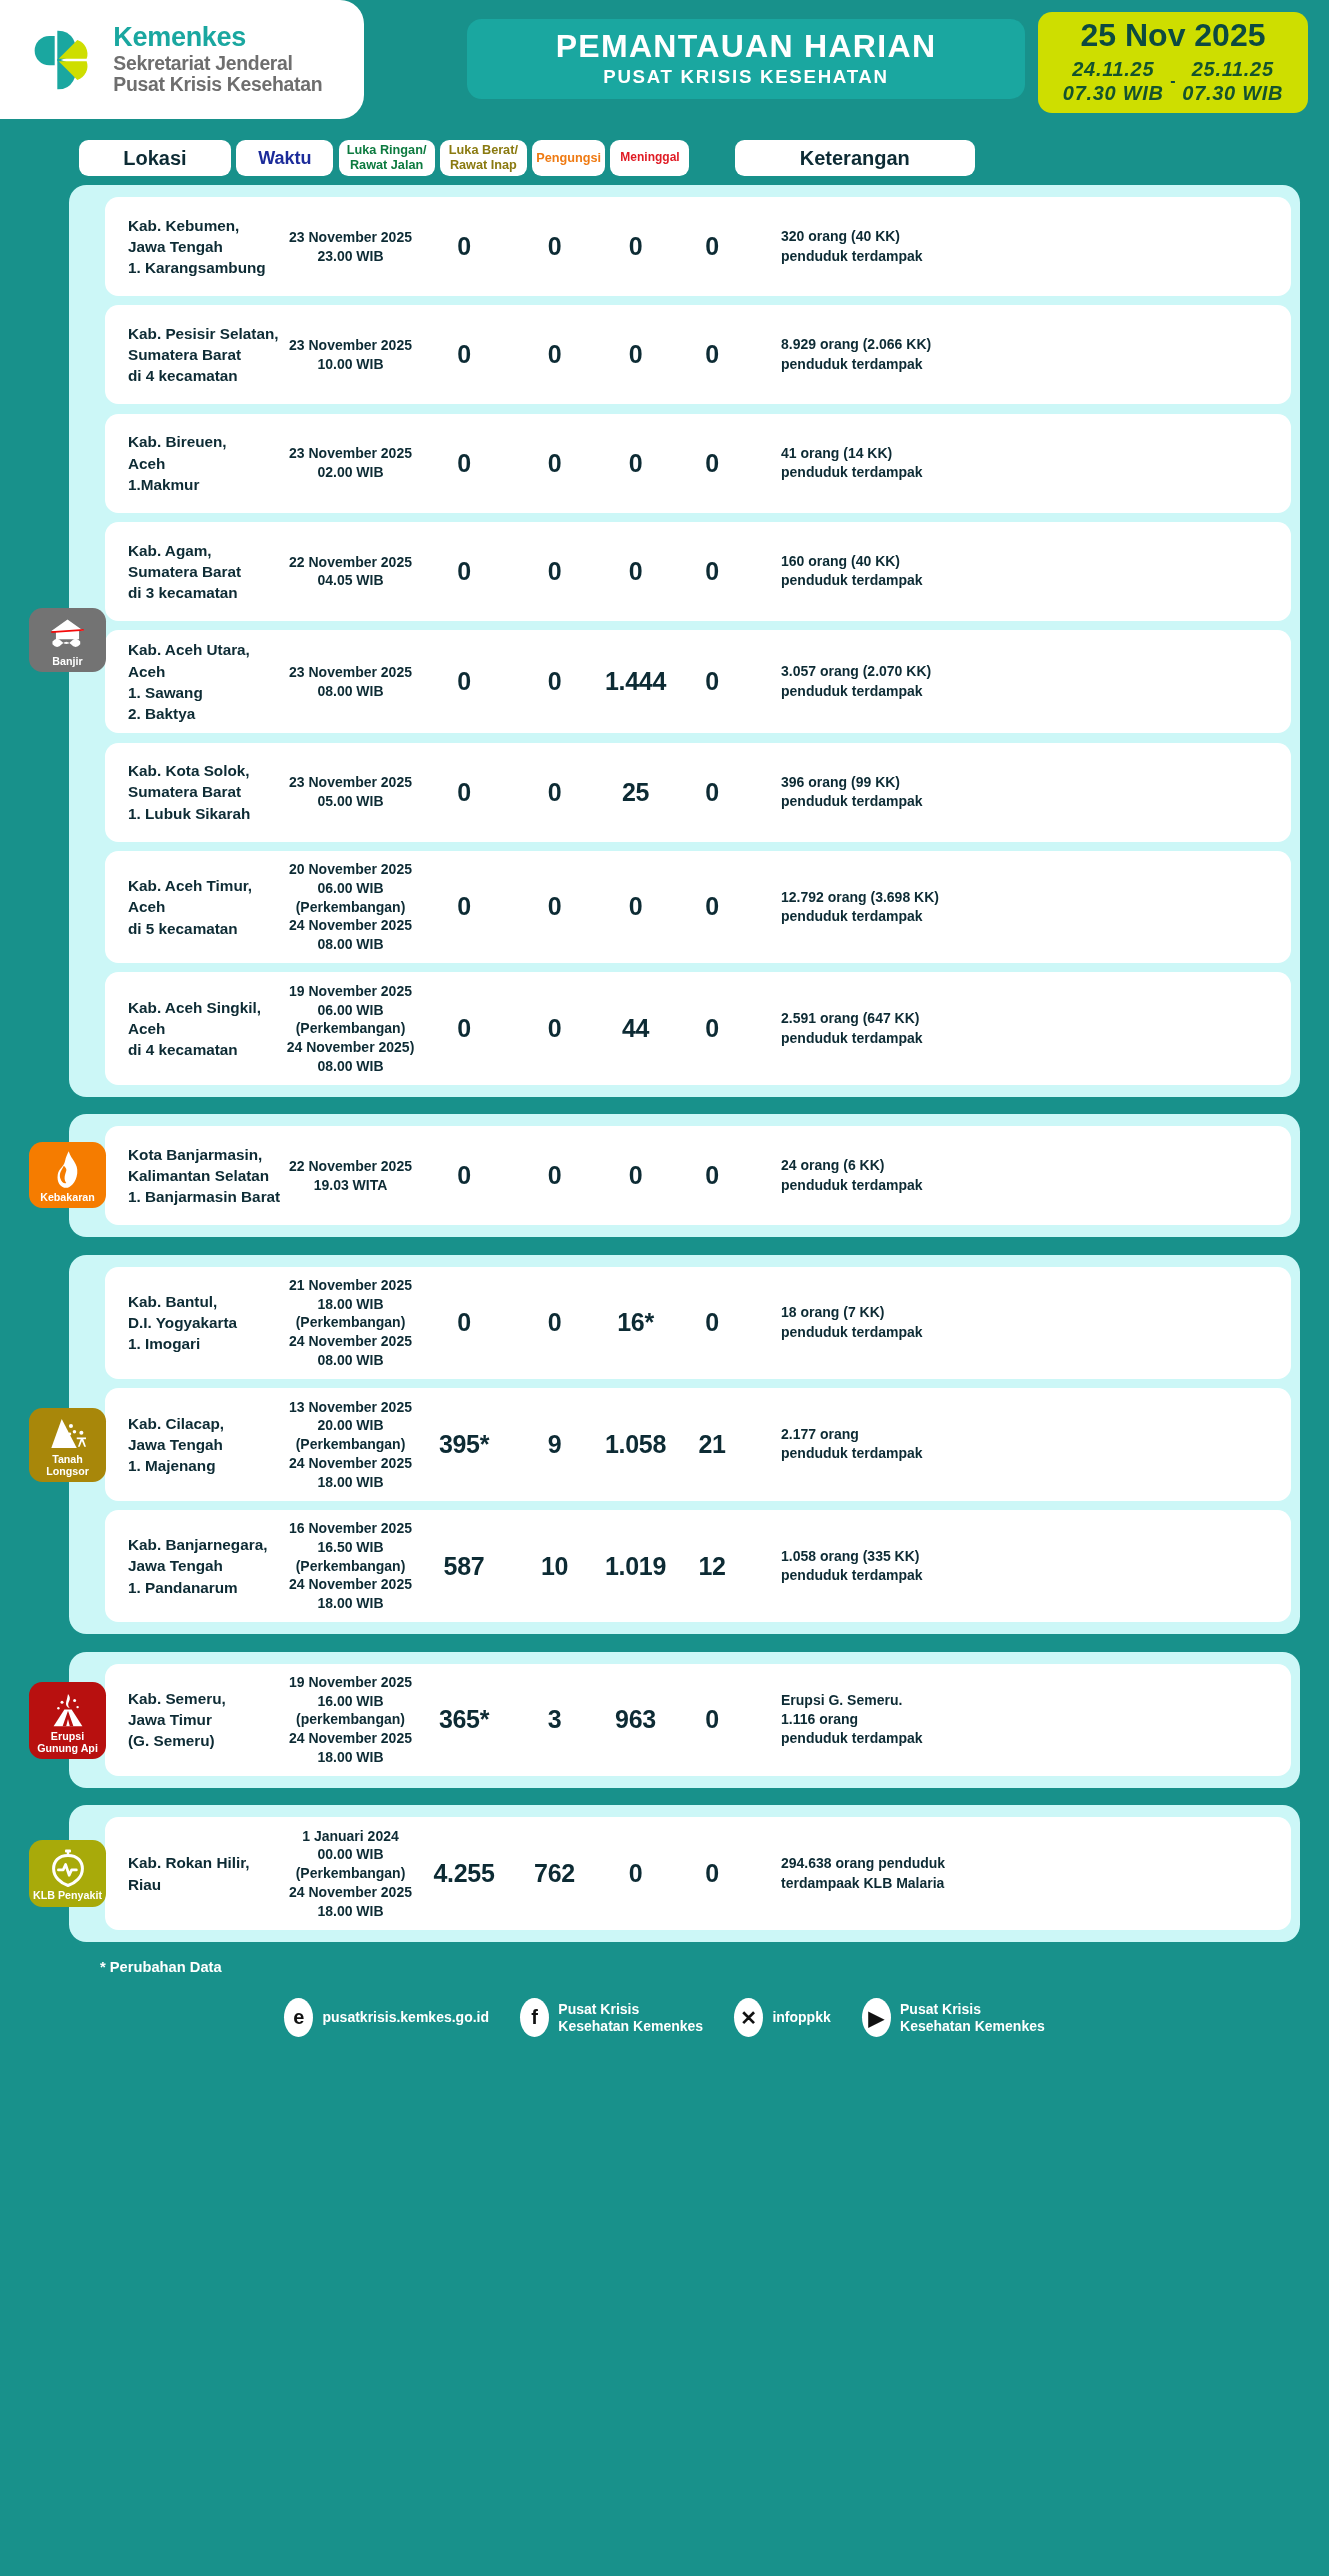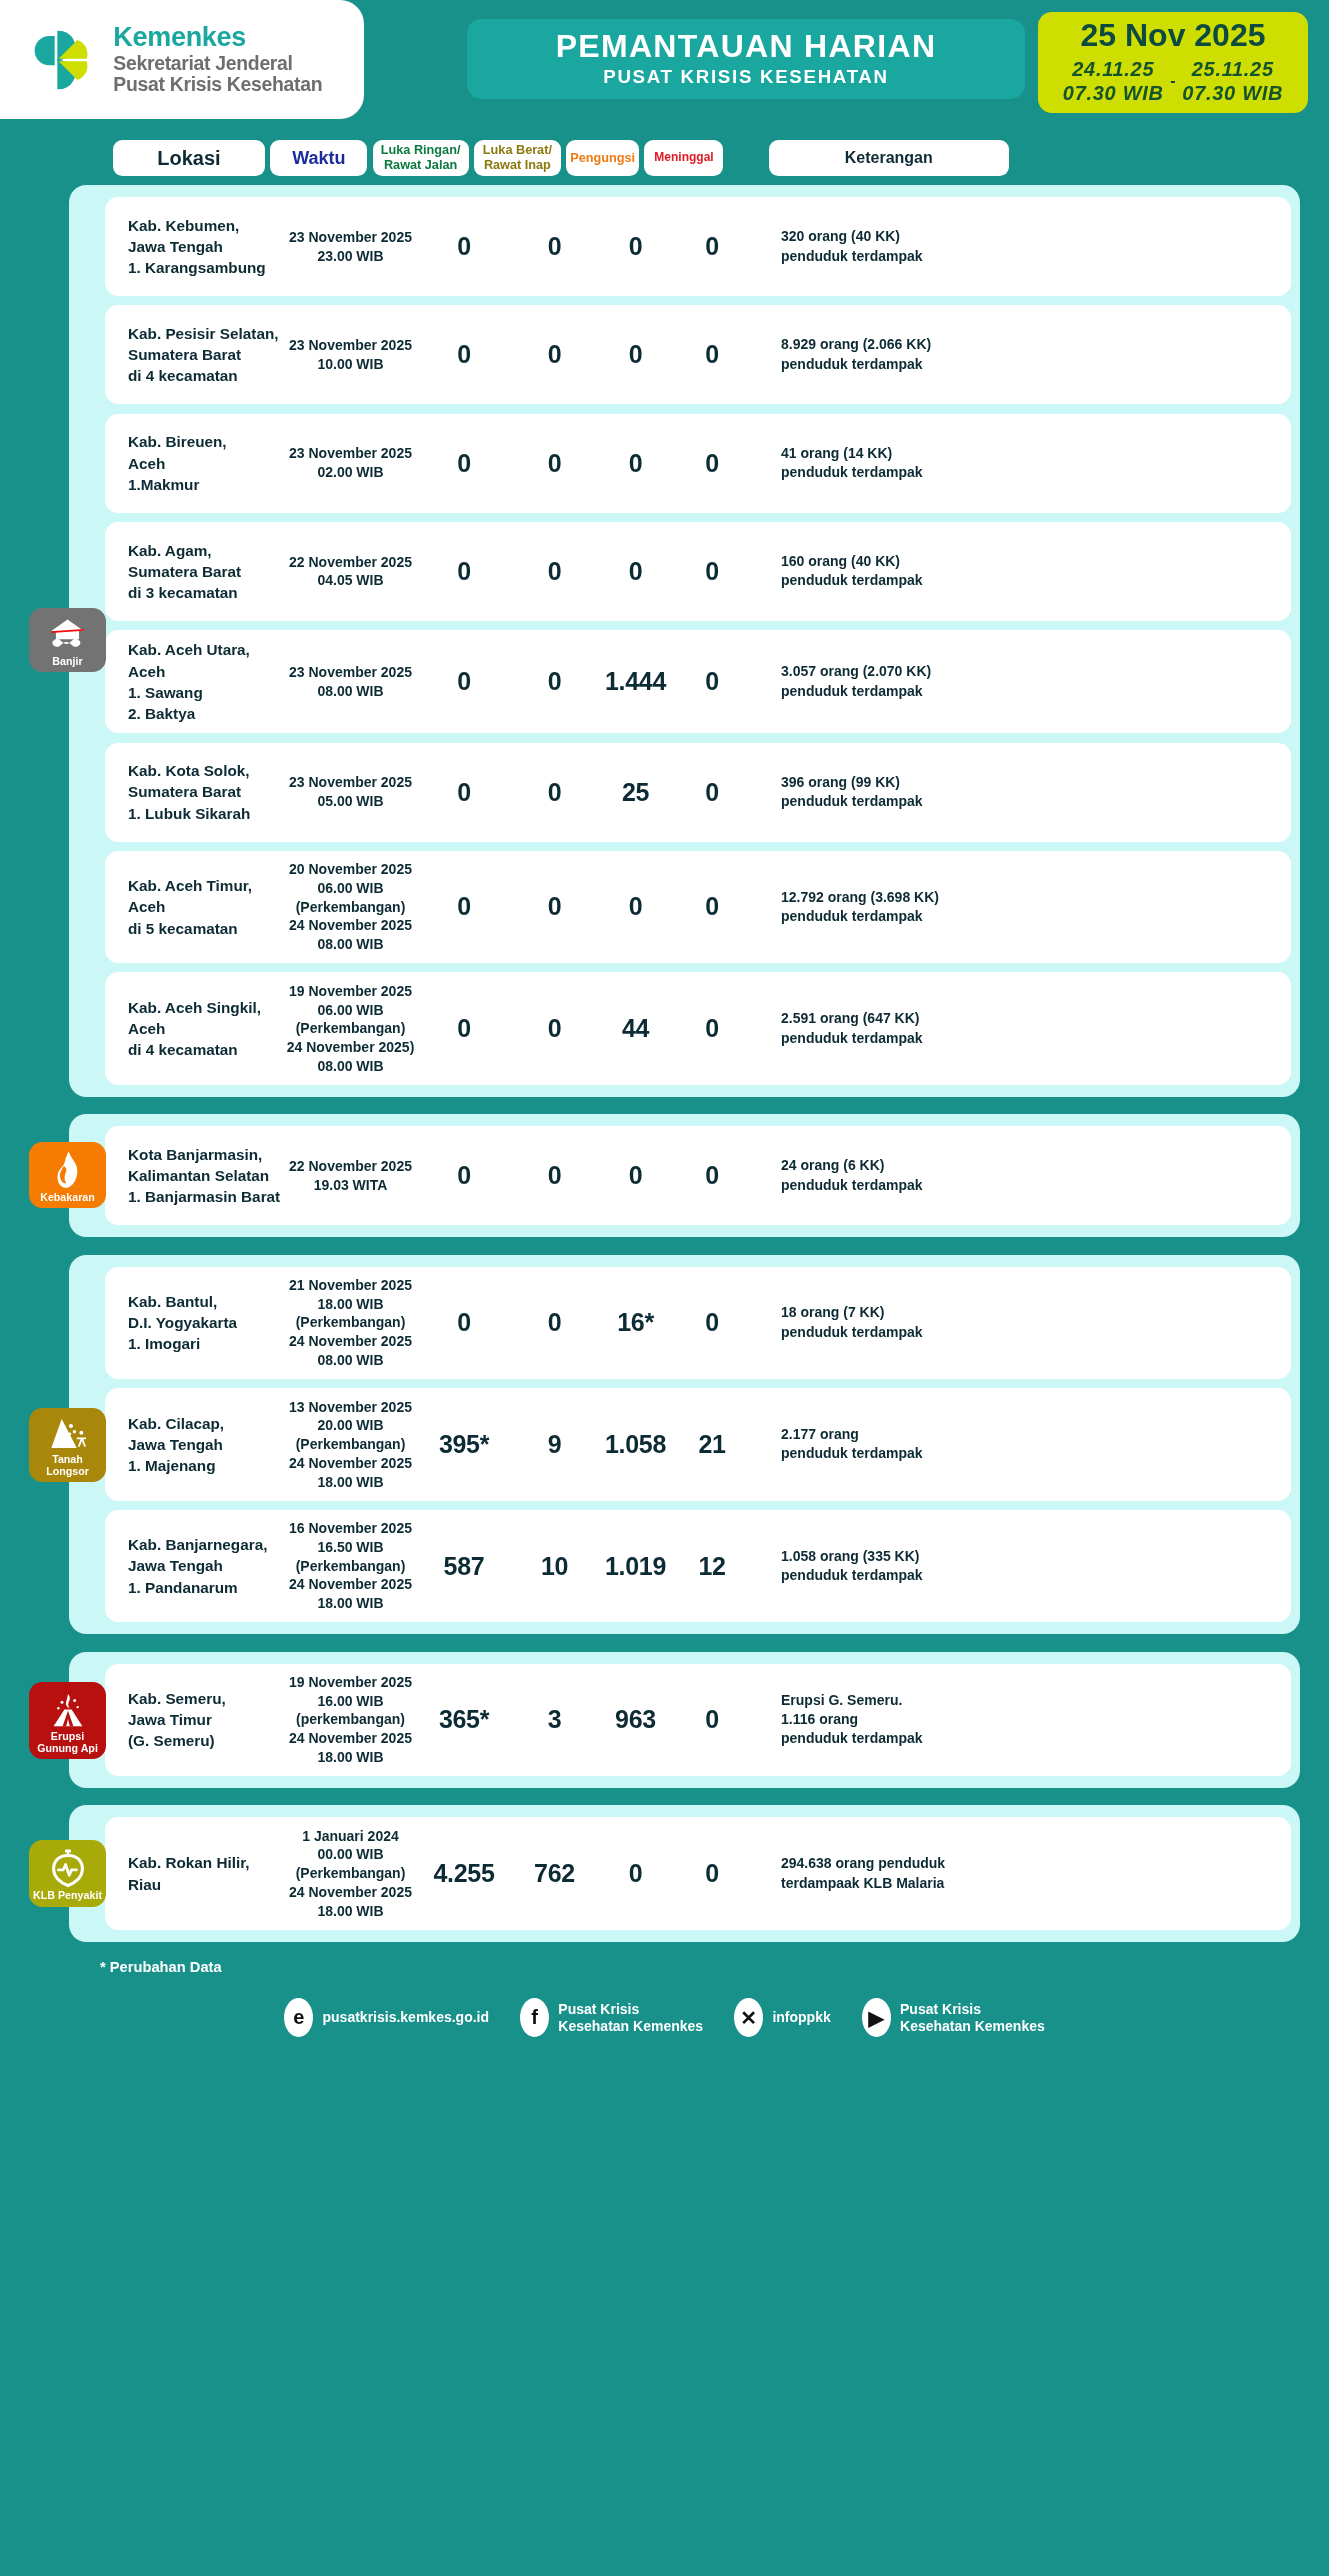--- a/index.html
+++ b/index.html
@@ -43,27 +43,27 @@
   .date-col { text-align: center; color: #14532d; font-size: 20px; font-weight: bold; line-height: 1.22; letter-spacing: 0.7px; font-style: italic; }
   .date-dash { color: #0d4a40; font-size: 16px; font-weight: bold; }
 
   
   .colheads { display: flex; align-items: stretch; padding: 6.7px 0 9.3px 0; height: 52px; }
   .ch {
     background: #ffffff; border-radius: 9.3px; display: flex;
     align-items: center; justify-content: center; text-align: center;
     font-weight: bold; line-height: 1.12; margin-right: 5.3px;
   }
-  .ch-lokasi   { margin-left: 113px; width: 152px; font-size: 20px; color: #0d2b34; }
+  .ch-lokasi   { margin-left: 79px; width: 152px; font-size: 20px; color: #0d2b34; }
   .ch-waktu    { width: 97px; font-size: 18px; color: #1b2b9a; }
   .ch-lr       { width: 96px; font-size: 12.7px; color: #0c7a3f; }
   .ch-lb       { width: 87px; font-size: 12.7px; color: #8a7a10; }
   .ch-peng     { width: 73px; font-size: 12.7px; color: #ef7a12; }
   .ch-mening   { width: 79px; font-size: 12px; color: #e01b24; }
-  .ch-ket      { margin-left: 40px; width: 240px; font-size: 16px; color: #0d2b34; }
+  .ch-ket      { margin-left: 40px; width: 240px; font-size: 20px; color: #0d2b34; }
 
   
   .group { position: relative; margin: 0 29px 17.4px 69px; background: #ccf7f7; border-radius: 17.4px; padding: 12px 9.3px 12px 36px; }
   .badge {
     position: absolute; left: -40px; width: 77px; border-radius: 13.3px;
     display: flex; flex-direction: column; align-items: center; justify-content: center;
     color: #ffffff; padding: 8px 2.7px 5.3px 2.7px;
   }
   .badge-label { font-size: 10.7px; font-weight: bold; text-align: center; line-height: 1.05; margin-top: 2.7px; }
   .badge svg { display: block; }

